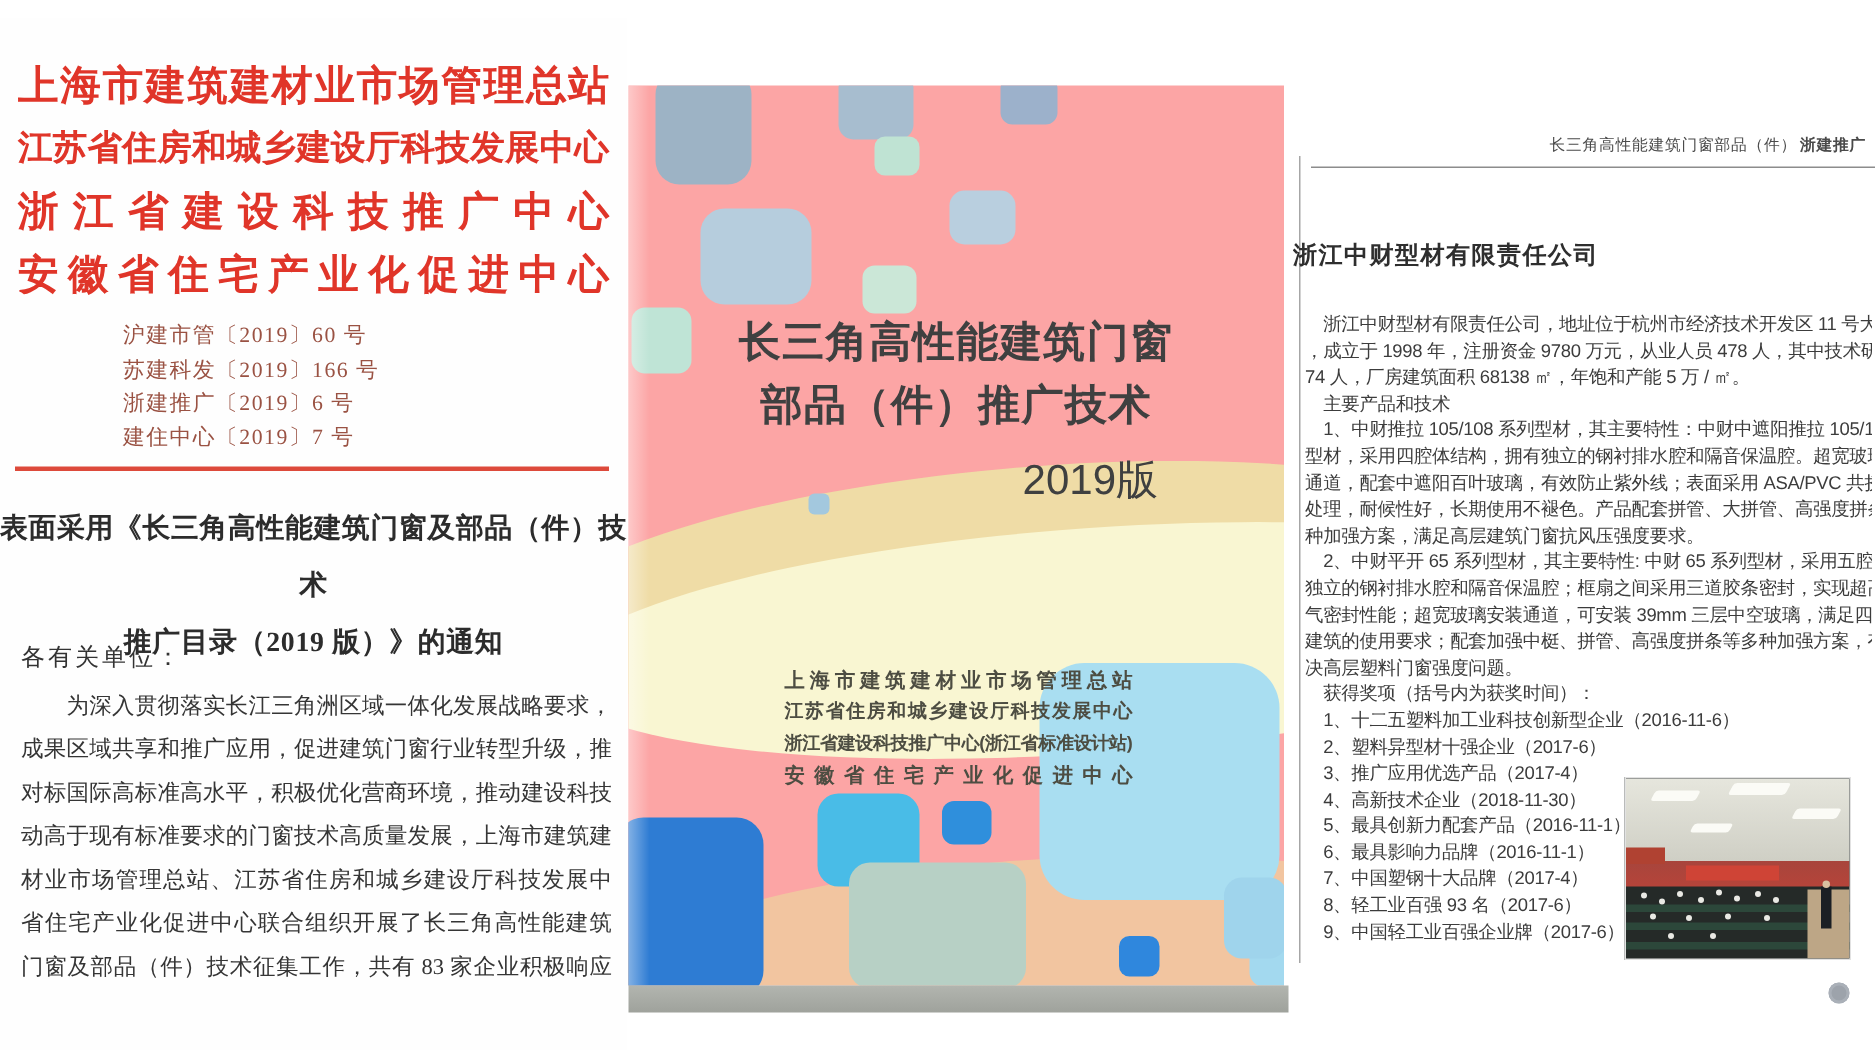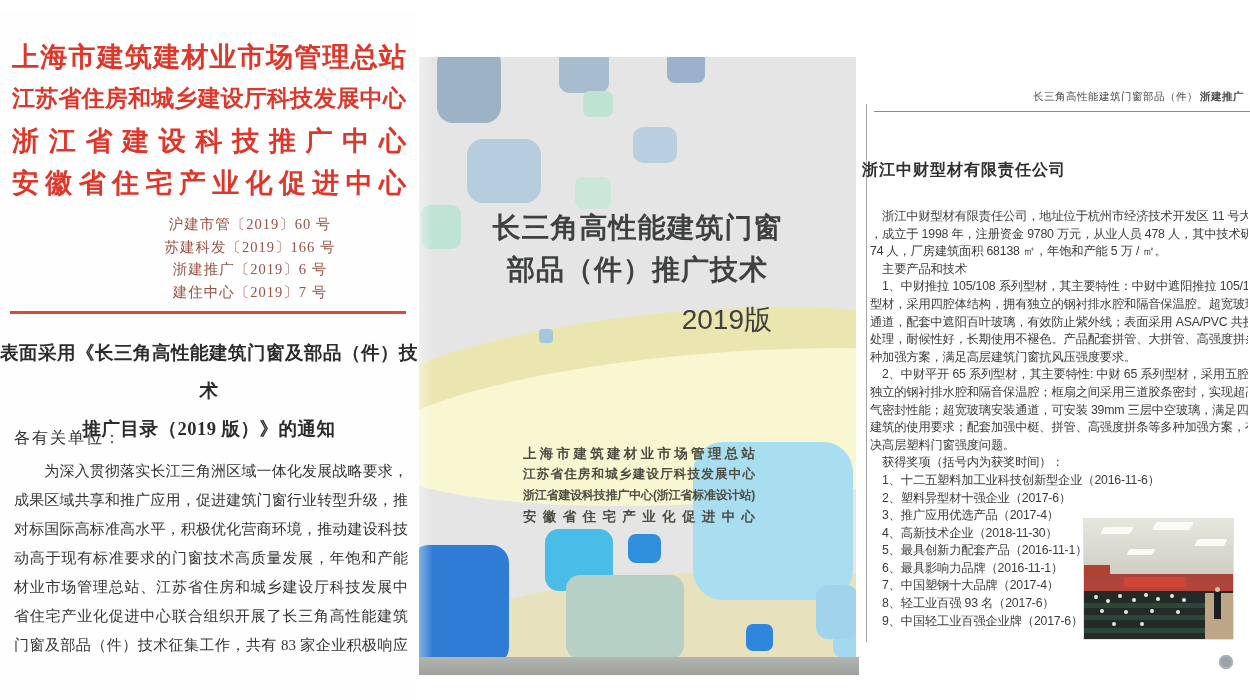--- a/index.html
+++ b/index.html
@@ -5,33 +5,33 @@
   html,body{margin:0;padding:0;background:#ffffff;}
   .canvas{position:relative;width:1250px;height:700px;overflow:hidden;background:#ffffff;
           font-family:"Liberation Serif","DejaVu Serif",serif;margin-top:12px;}
 
   
   .notice-page{position:absolute;left:0;top:0;width:418px;height:700px;background:#fefefe;}
   .red-header{position:absolute;left:0;top:24px;width:100%;}
   .red-header .red-line{color:#e03529;font-weight:bold;line-height:42px;padding:0 12px;
         text-align:justify;text-align-last:justify;font-size:27px;}
   .red-header .red-line:nth-of-type(2){font-size:23px;}
-  .doc-numbers{position:absolute;left:0;top:201px;width:100%;padding-left:82px;box-sizing:border-box;text-align:center;}
+  .doc-numbers{position:absolute;left:0;top:201px;width:100%;padding-left:82px;box-sizing:border-box;}
   .doc-number{color:#9a5243;font-size:14.5px;line-height:22.5px;letter-spacing:1px;}
   .red-rule{position:absolute;left:10px;right:12px;top:299px;height:3px;background:#dd4a3b;}
   .notice-title{position:absolute;left:0;top:322px;width:100%;}
   .title-line{color:#2c2c2c;font-weight:bold;font-size:18.5px;line-height:38px;text-align:center;letter-spacing:.5px;}
   .salutation{position:absolute;left:14px;top:416px;font-size:16px;color:#333;letter-spacing:2px;}
   .notice-body{position:absolute;left:0;top:445px;width:100%;}
   .notice-body .body-line{color:#353535;font-size:15px;line-height:29px;padding:0 10px 0 14px;
         text-align:justify;text-align-last:justify;white-space:nowrap;overflow:hidden;}
 
   
   .cover{position:absolute;left:419px;top:45px;width:437px;height:600px;overflow:hidden;
-         background:#e5e5e5;font-family:"Liberation Sans","DejaVu Sans",sans-serif;}
+         background:#fca5a5;font-family:"Liberation Sans","DejaVu Sans",sans-serif;}
   .cover:after{content:"";position:absolute;inset:0;
          background:linear-gradient(90deg,rgba(255,255,255,.4),rgba(255,255,255,0) 14px);}
   .wave{position:absolute;border-radius:50%;}
   .wave.w1{left:-70px;top:255px;width:660px;height:160px;background:#ece5a6;transform:rotate(-5deg);opacity:.85;}
   .wave.w2{left:-50px;top:295px;width:720px;height:150px;background:#f9f6d2;transform:rotate(-4deg);}
   .wave.w3{left:-70px;top:515px;width:720px;height:210px;background:#e9e09c;transform:rotate(-3deg);opacity:.55;}
   .sq{position:absolute;}
   .s1{left:18px;top:-10px;width:64px;height:76px;background:#9db3c5;border-radius:16px;}
   .s2{left:140px;top:-8px;width:50px;height:44px;background:#a7bdcf;border-radius:10px;}
   .s3{left:248px;top:-6px;width:38px;height:32px;background:#9cb1cb;border-radius:8px;}
@@ -122,21 +122,21 @@
 
     <div class="title-line">表面采用《长三角高性能建筑门窗及部品（件）技术</div>
         <div class="title-line">推广目录（2019 版）》的通知</div>
       </div>
     <div class="salutation">各有关单位：</div>
     <div class="notice-body">
 
     <div class="body-line">　　为深入贯彻落实长江三角洲区域一体化发展战略要求，</div>
         <div class="body-line">成果区域共享和推广应用，促进建筑门窗行业转型升级，推</div>
         <div class="body-line">对标国际高标准高水平，积极优化营商环境，推动建设科技</div>
-        <div class="body-line">动高于现有标准要求的门窗技术高质量发展，年饱和产能</div>
+        <div class="body-line">动高于现有标准要求的门窗技术高质量发展，上海市建筑建</div>
         <div class="body-line">材业市场管理总站、江苏省住房和城乡建设厅科技发展中</div>
         <div class="body-line">省住宅产业化促进中心联合组织开展了长三角高性能建筑</div>
         <div class="body-line">门窗及部品（件）技术征集工作，共有 83 家企业积极响应</div>
       </div>
   </section>
 
   <section class="cover">
     <div class="wave w1"></div>
     <div class="wave w2"></div>
     <div class="wave w3"></div>

